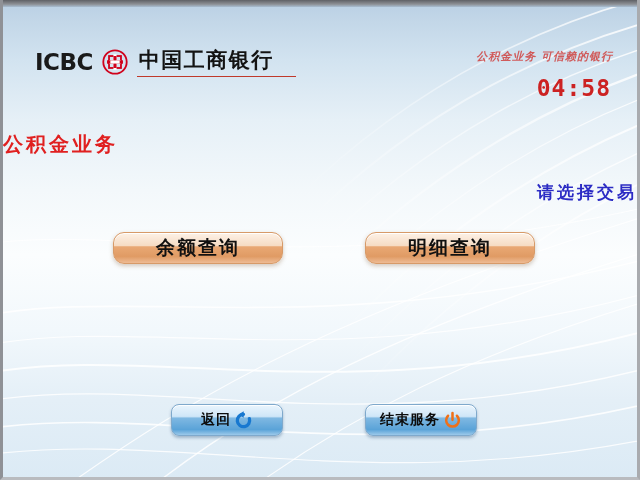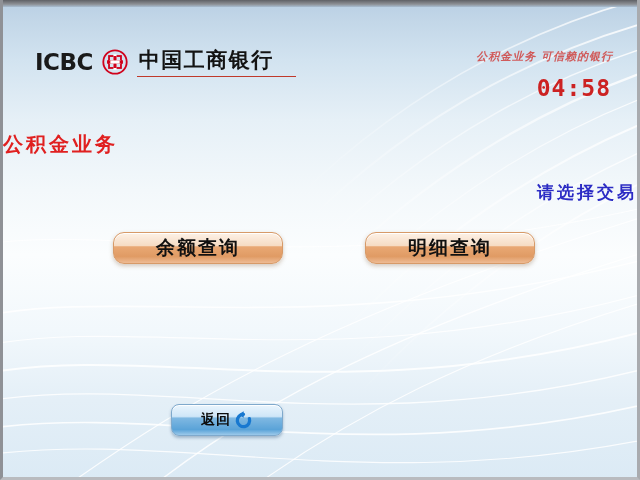--- a/index.html
+++ b/index.html
@@ -311,14 +311,21 @@
   </div>
 
   <div class="foot-btn" id="btn-back">
     <span class="foot-label">返回</span>
     <svg class="foot-icon" width="19" height="19" viewBox="0 0 24 24">
       <path d="M12 4.2 A7.8 7.8 0 1 0 19.4 9.6" fill="none" stroke="#1878d0" stroke-width="4.2" stroke-linecap="round"></path>
       <polygon points="12.2,0.4 12.2,8.4 5.6,4.4" fill="#1878d0"></polygon>
     </svg>
   </div>
 
+  <div class="foot-btn" id="btn-end">
+    <span class="foot-label">结束服务</span>
+    <svg class="foot-icon" width="19" height="19" viewBox="0 0 24 24">
+      <path d="M6.4 6.0 A8 8 0 1 0 17.6 6.0" fill="none" stroke="#f07018" stroke-width="3.2" stroke-linecap="round"></path>
+      <line x1="12" y1="2.4" x2="12" y2="11.2" stroke="#f07018" stroke-width="3.2" stroke-linecap="round"></line>
+    </svg>
+  </div>
 
 </div>
 
 </body></html>

